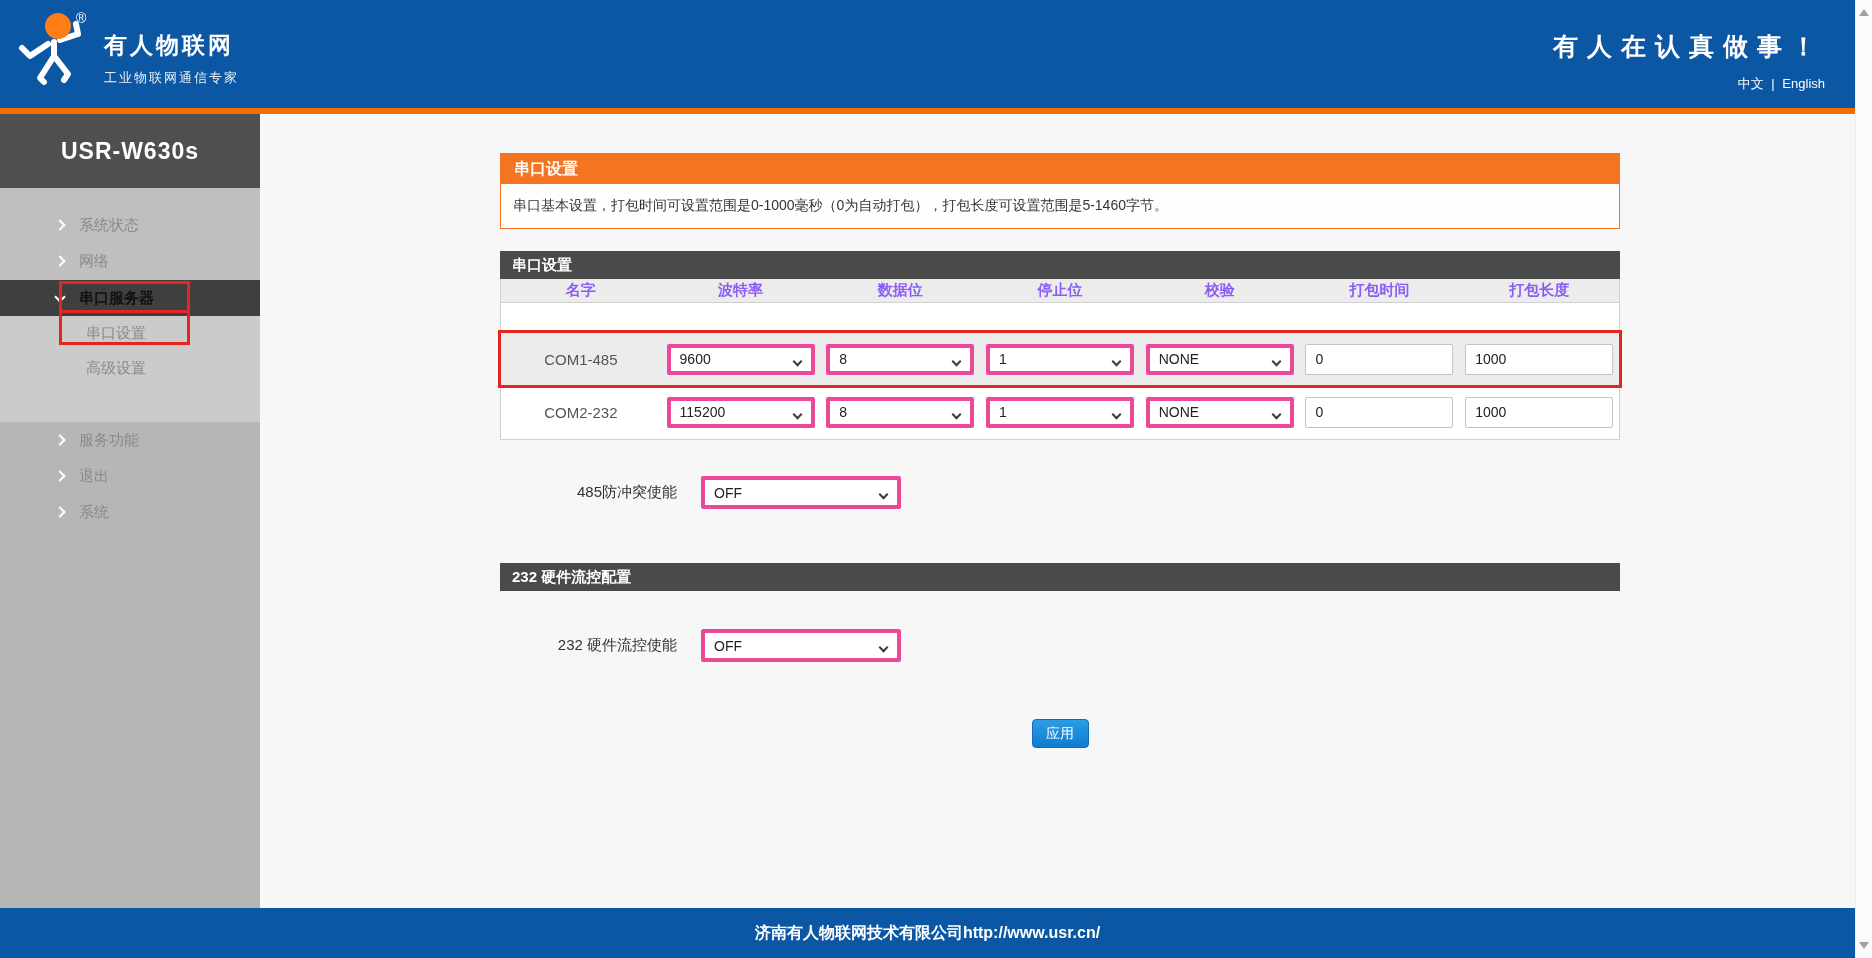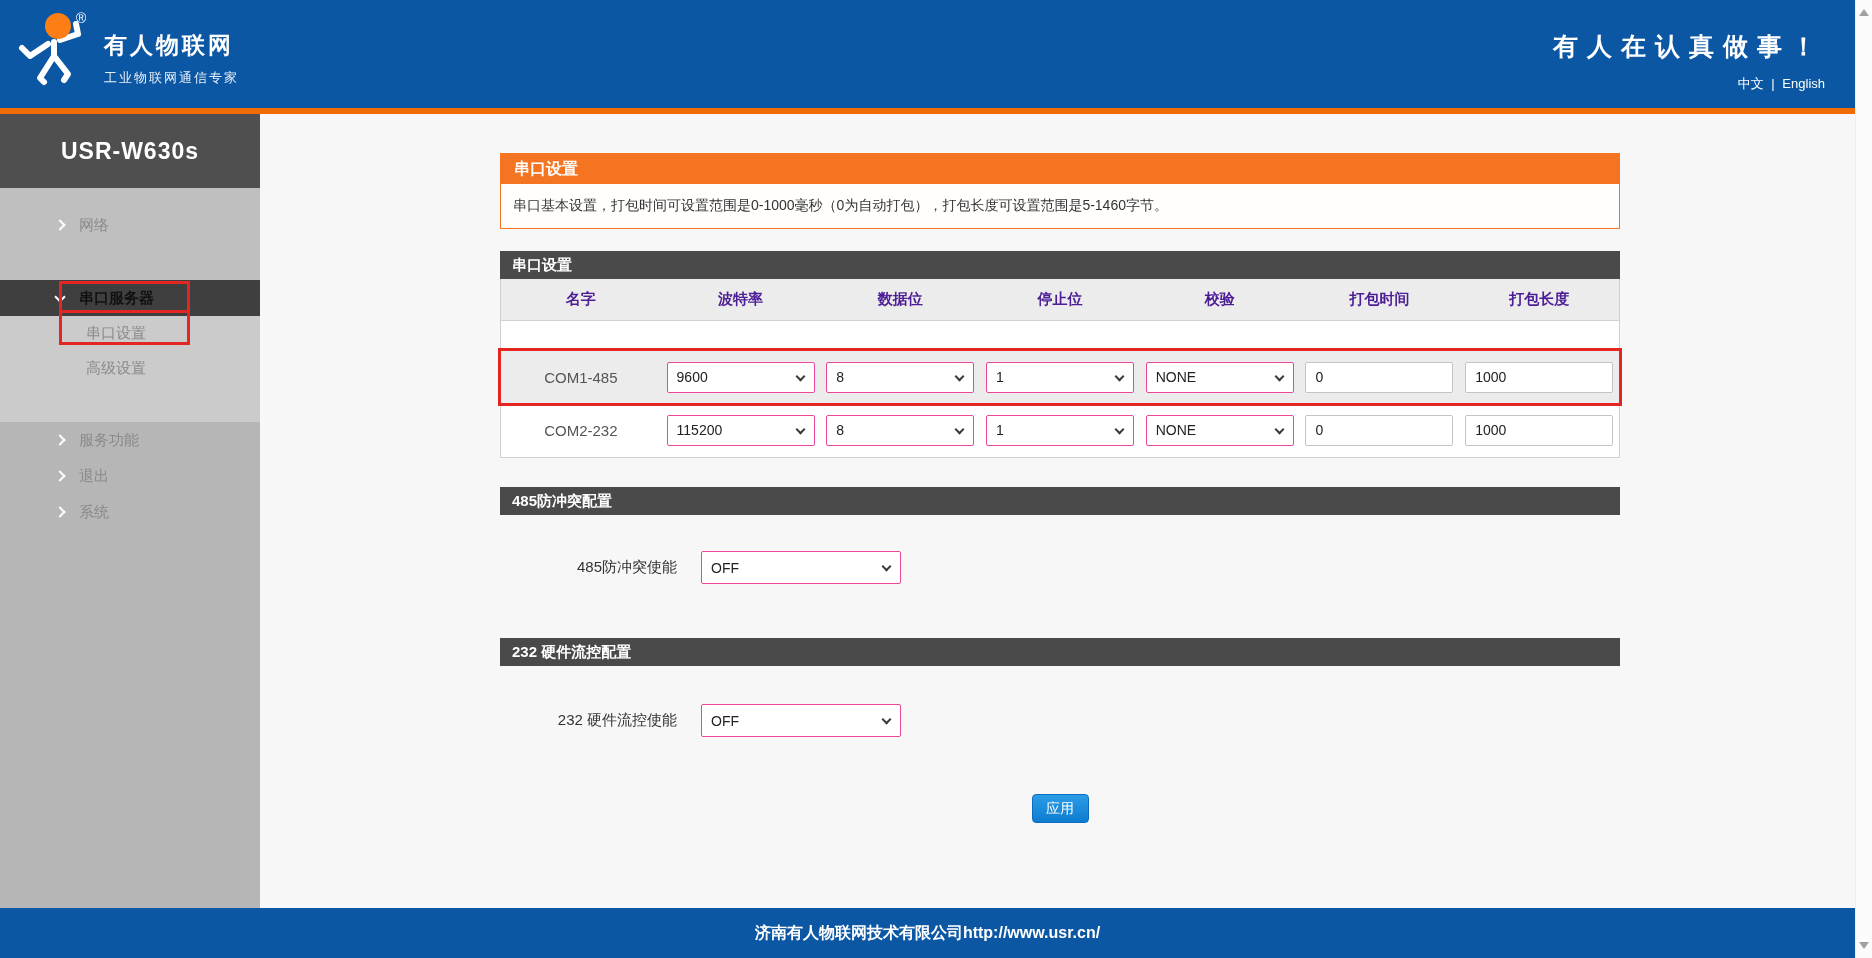--- a/index.html
+++ b/index.html
@@ -38,26 +38,26 @@
   .redbox { position:absolute; border:3px solid #e42521; background:transparent; z-index:5; pointer-events:none; }
   .rb-1 { left:59px; top:281px; width:131px; height:32px; }
   .rb-2 { left:59px; top:310px; width:131px; height:35px; }
 
   
   .main { position:absolute; left:500px; top:153px; width:1120px; }
   .panel-hd { height:31px; background:#f47421; color:#fff; font-size:16px; font-weight:bold; line-height:31px; padding-left:14px; }
   .panel-desc { height:45px; background:#fffefd; border:1px solid #f47421; border-top:none; font-size:14px; color:#333; padding:13px 12px; }
   .bar { height:28px; background:#4a4a4a; color:#fff; font-size:15px; font-weight:bold; line-height:28px; padding-left:12px; }
   .bar-basic { margin-top:22px; }
-  .cols { height:42px; background:#ececec; border:1px solid #d0d0d0; border-top:none; display:grid; grid-template-columns:repeat(7,1fr); align-items:center; text-align:center; font-size:15px; font-weight:bold; color:#4c1d95; }
+  .cols { height:24px; background:#ececec; border:1px solid #d0d0d0; border-top:none; display:grid; grid-template-columns:repeat(7,1fr); align-items:center; text-align:center; font-size:15px; font-weight:bold; color:#8b5cf6; }
   .tbody { background:#fff; border:1px solid #d0d0d0; border-top:none; padding-top:30px; }
   .trow { display:grid; grid-template-columns:repeat(7,1fr); align-items:center; height:54px; }
   .trow.hl { height:52px; background:#ececec; outline:3px solid #e42521; }
   .row-name { font-size:15px; color:#555; text-align:center; }
-  .sel { position:relative; width:148px; height:31px; margin:0 auto; background:#fff; border:1px solid #ec4899; border-radius:2px; display:flex; align-items:center; padding:0 26px 0 9px; font-size:14px; color:#222; cursor:pointer; }
+  .sel { position:relative; width:148px; height:31px; margin:0 auto; background:#fff; border:4px solid #ec4899; border-radius:2px; display:flex; align-items:center; padding:0 26px 0 9px; font-size:14px; color:#222; cursor:pointer; }
   .sel .chev { position:absolute; right:10px; top:10px; width:7px; height:7px; border-right:2px solid #3a3a3a; border-bottom:2px solid #3a3a3a; transform:rotate(45deg); }
   .inp { display:block; width:148px; height:31px; margin:0 auto; background:#fff; border:1px solid #c4c4c4; border-radius:2px; padding:0 9px; font-size:14px; color:#222; font-family:inherit; }
   .bar-485 { margin-top:29px; }
   .frow { display:flex; align-items:center; }
   .frow-485 { margin-top:36px; }
   .frow-232 { margin-top:38px; }
   .f-label { width:177px; text-align:right; font-size:15px; color:#333; }
   .sel-wide { width:200px; height:33px; margin:0 0 0 24px; }
   .sel-wide .chev { top:11px; }
   .bar-232 { margin-top:54px; }
@@ -108,20 +108,26 @@
   <div class="orange-strip"></div>
 
   <div class="sidebar">
     <div class="sb-model">USR-W630s</div>
 
     <div class="sb-region-a">
       <div class="mi">
         <span class="chev-slot">
             <span class="chev-right"></span>
           </span>
+        <span class="mi-label">系统状态</span>
+      </div>
+      <div class="mi">
+        <span class="chev-slot">
+            <span class="chev-right"></span>
+          </span>
         <span class="mi-label">网络</span>
       </div>
     </div>
 
     <div class="sb-selected">
       <div class="mi">
         <span class="chev-slot">
             <span class="chev-down-w"></span>
           </span>
         <span class="mi-label">串口服务器</span>
@@ -225,21 +231,20 @@
         <div>
             <input class="inp" value="0" style="">
           </div>
         <div>
             <input class="inp" value="1000" style="">
           </div>
       </div>
 
     </div>
 
-    <div class="bar bar-485">485防冲突配置</div>
     <div class="frow frow-485">
       <span class="f-label">485防冲突使能</span>
       <div class="sel sel-wide">
         <span>OFF</span>
         <span class="chev"></span>
       </div>
     </div>
 
     <div class="bar bar-232">232 硬件流控配置</div>
     <div class="frow frow-232">

